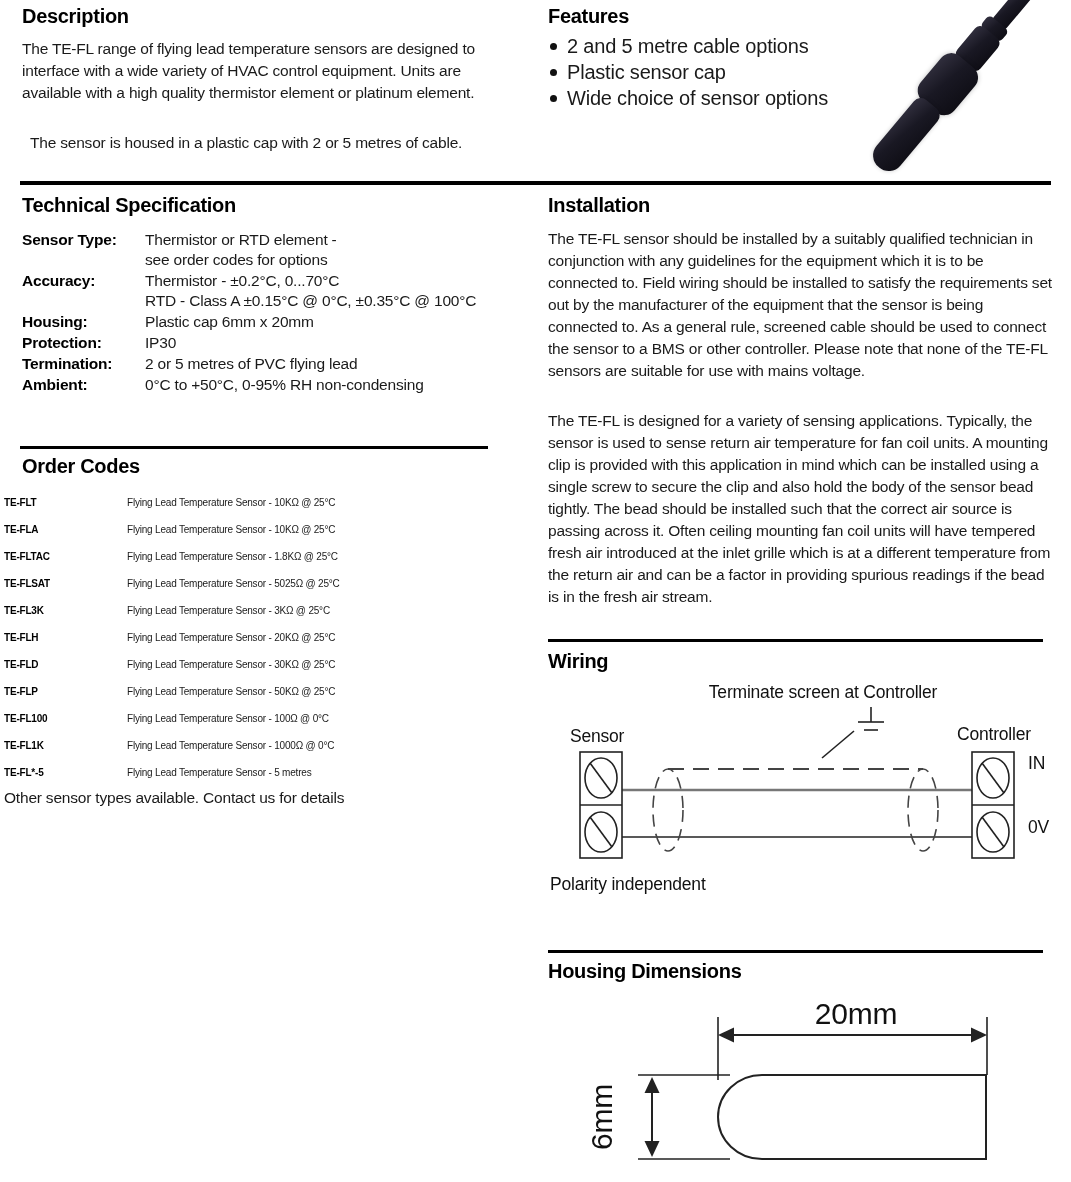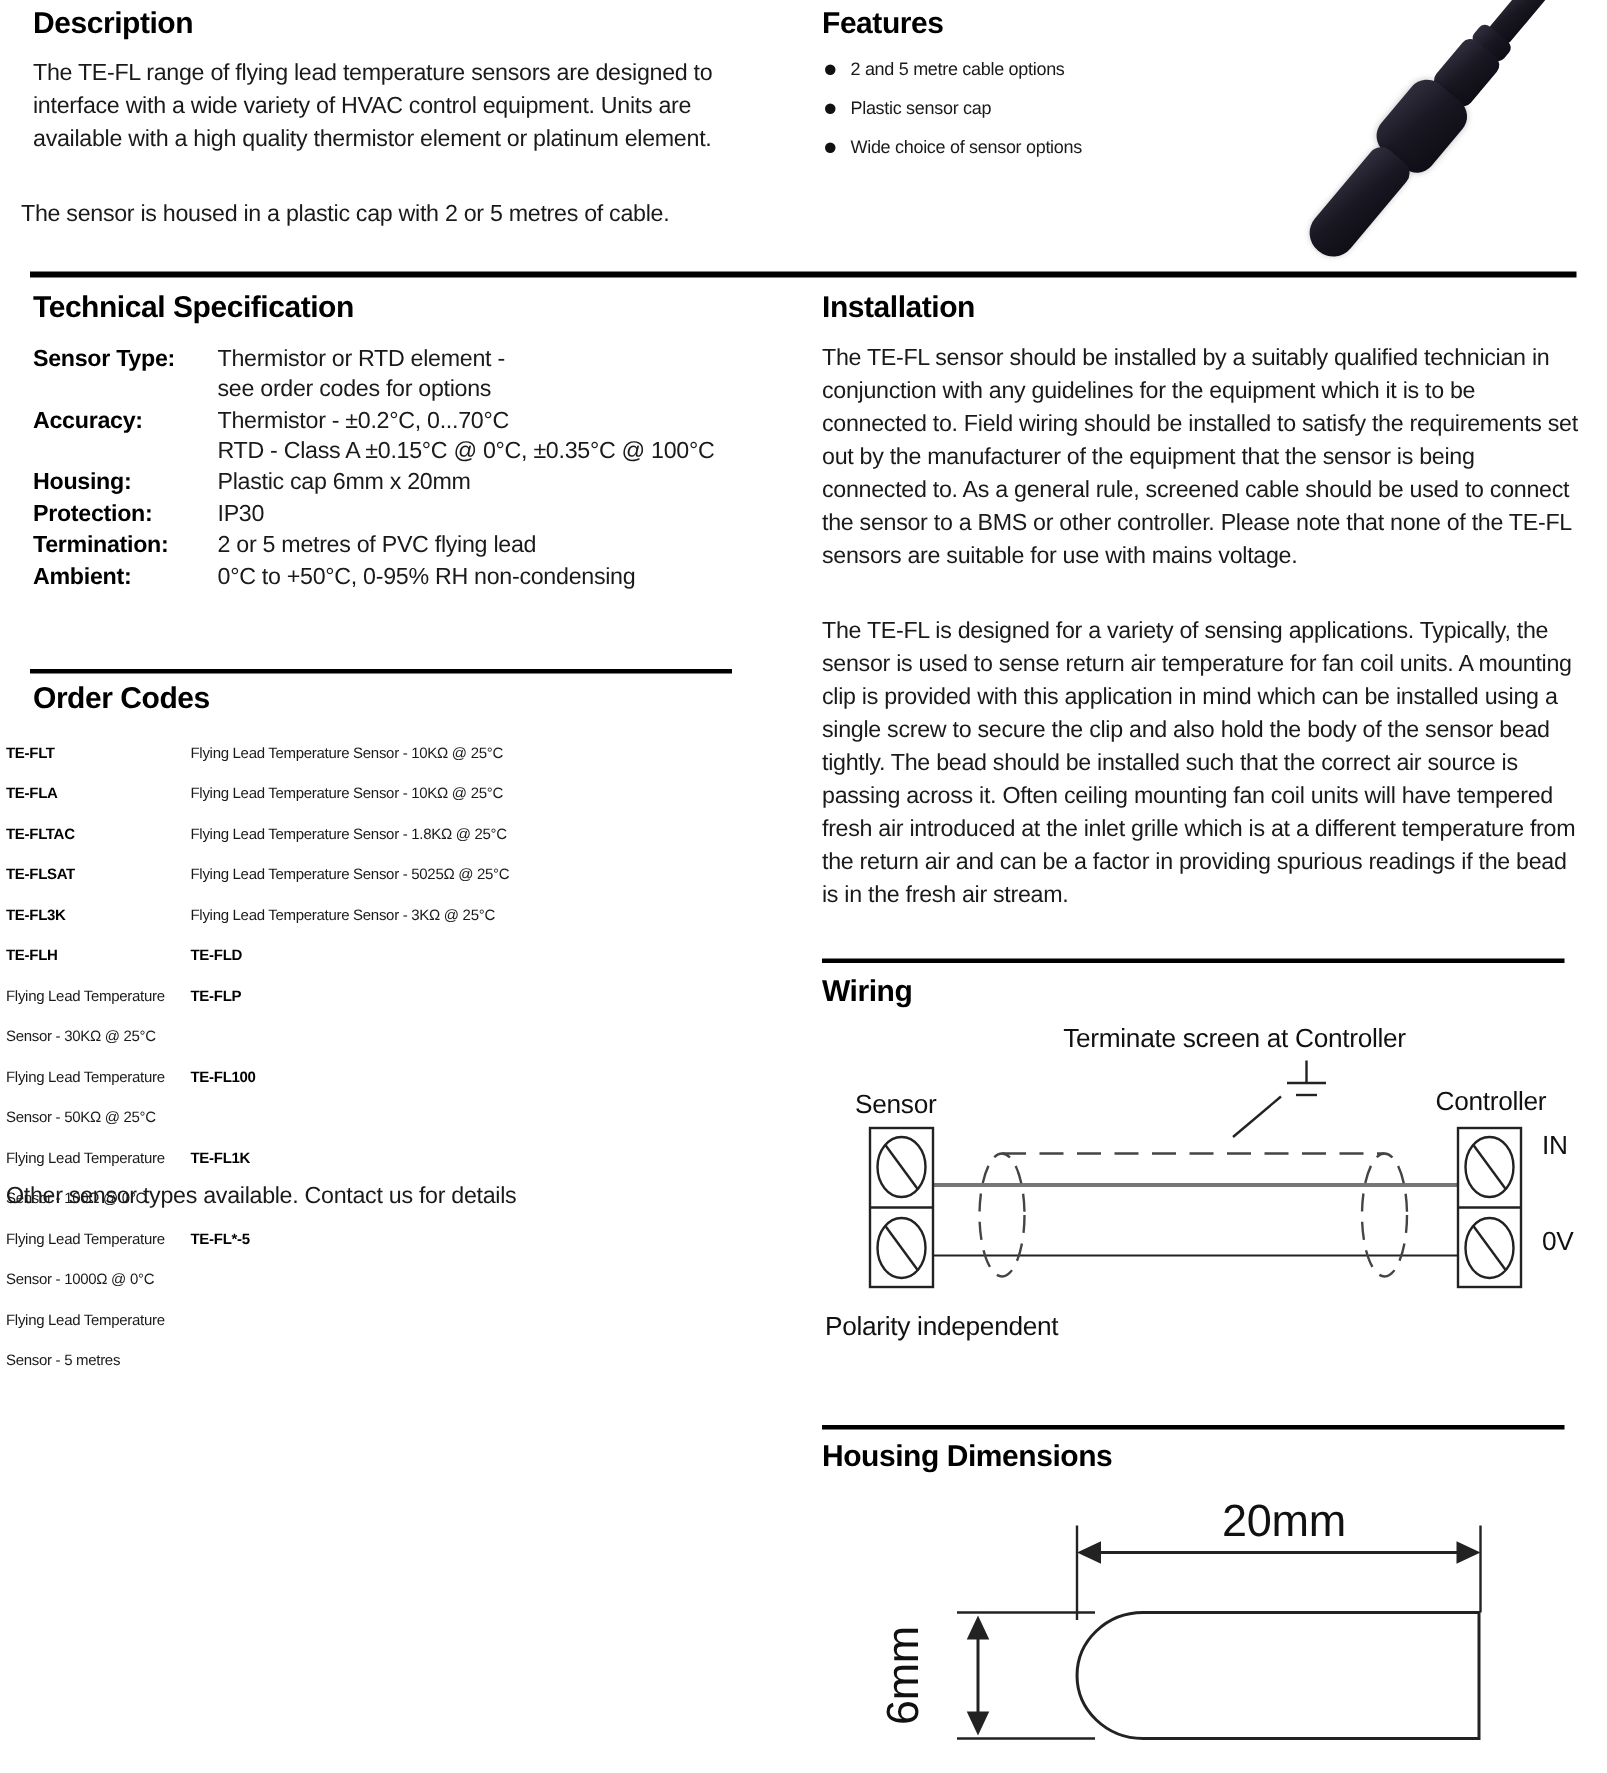--- a/index.html
+++ b/index.html
@@ -10,21 +10,21 @@
   }
   h2.sec-title {
     position:absolute; margin:0; font-size:20px; font-weight:700; color:#000;
     letter-spacing:-0.3px;
   }
   .body-text { position:absolute; margin:0; font-size:15.5px; line-height:22px; }
   .rule { position:absolute; border:0; margin:0; padding:0; background:#000; }
 
   
   .feat-list { position:absolute; left:548px; top:33px; margin:0; padding:0; list-style:none; }
-  .feat-list li { display:flex; align-items:flex-start; font-size:12px; line-height:26px;text-align:center; }
+  .feat-list li { display:flex; align-items:flex-start; font-size:20px; line-height:26px;text-align:center; }
   .dot { width:7px; height:7px; border-radius:50%; background:#111; margin:10px 10px 0 2px; flex:0 0 auto; }
 
   
   .kv-grid { position:absolute; display:grid; grid-template-columns:123px 1fr; }
   .kv-grid .k { font-weight:700; color:#000; }
   .spec-grid { left:22px; top:230px; width:500px; row-gap:1px; font-size:15.5px; line-height:20px; }
   .spec-grid .v { white-space:pre-line; }
   .oc-grid { left:4px; top:489px; width:500px; font-size:10px; line-height:27px; }
   .oc-note { position:absolute; left:4px; top:789px; margin:0; font-size:15.5px; }
 
@@ -47,21 +47,21 @@
   .ln2 { stroke:#222; stroke-width:2;   fill:none; }
 </style>
 </head>
 <body>
 
 <div class="page">
 
   <section>
     <h2 class="sec-title" style="left:22px; top:5px;">Description</h2>
     <p class="body-text" style="left:22px; top:38px; width:455px;">The TE-FL range of flying lead temperature sensors are designed to interface with a wide variety of HVAC control equipment. Units are available with a high quality thermistor element or platinum element.</p>
-    <p class="body-text" style="left:14px; top:132px; width:455px;">The sensor is housed in a plastic cap with 2 or 5 metres of cable.</p>
+    <p class="body-text" style="left:30px; top:132px; width:455px;">The sensor is housed in a plastic cap with 2 or 5 metres of cable.</p>
   </section>
 
   <section>
     <h2 class="sec-title" style="left:548px; top:5px;">Features</h2>
     <ul class="feat-list">
       <li>
           <span class="dot"></span>
           <span>2 and 5 metre cable options</span>
         </li>
       <li>
@@ -116,20 +116,21 @@
       <div class="v">Flying Lead Temperature Sensor - 10KΩ @ 25°C</div>
       <div class="k">TE-FLA</div>
       <div class="v">Flying Lead Temperature Sensor - 10KΩ @ 25°C</div>
       <div class="k">TE-FLTAC</div>
       <div class="v">Flying Lead Temperature Sensor - 1.8KΩ @ 25°C</div>
       <div class="k">TE-FLSAT</div>
       <div class="v">Flying Lead Temperature Sensor - 5025Ω @ 25°C</div>
       <div class="k">TE-FL3K</div>
       <div class="v">Flying Lead Temperature Sensor - 3KΩ @ 25°C</div>
       <div class="k">TE-FLH</div>
+      <div class="v">Flying Lead Temperature Sensor - 20KΩ @ 25°C</div>
       <div class="k">TE-FLD</div>
       <div class="v">Flying Lead Temperature Sensor - 30KΩ @ 25°C</div>
       <div class="k">TE-FLP</div>
       <div class="v">Flying Lead Temperature Sensor - 50KΩ @ 25°C</div>
       <div class="k">TE-FL100</div>
       <div class="v">Flying Lead Temperature Sensor - 100Ω @ 0°C</div>
       <div class="k">TE-FL1K</div>
       <div class="v">Flying Lead Temperature Sensor - 1000Ω @ 0°C</div>
       <div class="k">TE-FL*-5</div>
       <div class="v">Flying Lead Temperature Sensor - 5 metres</div>

